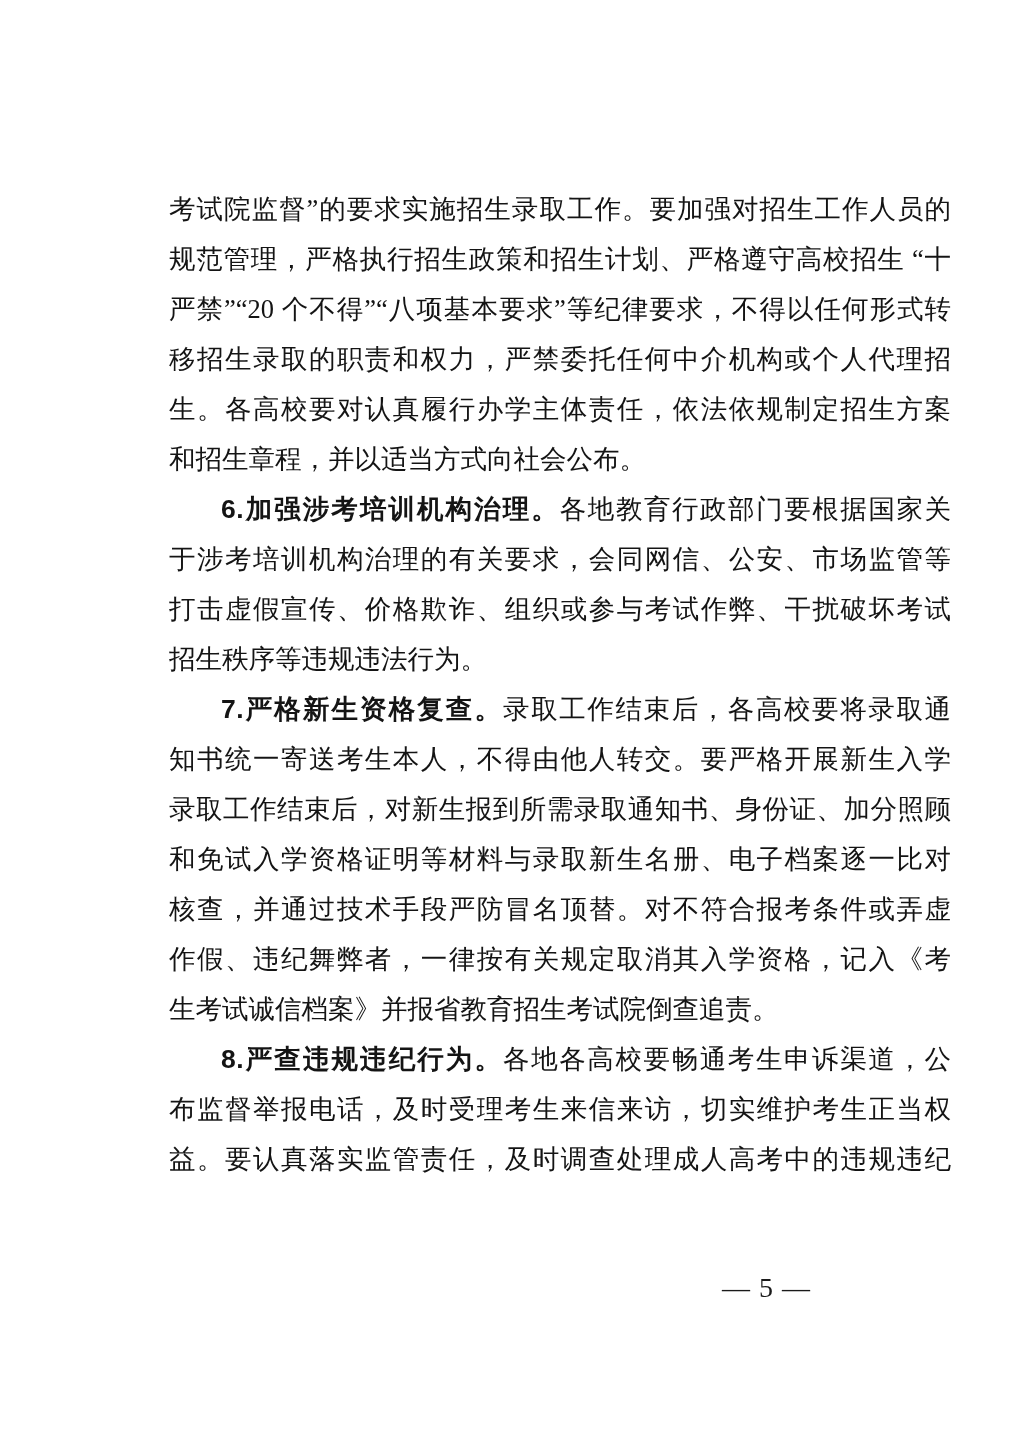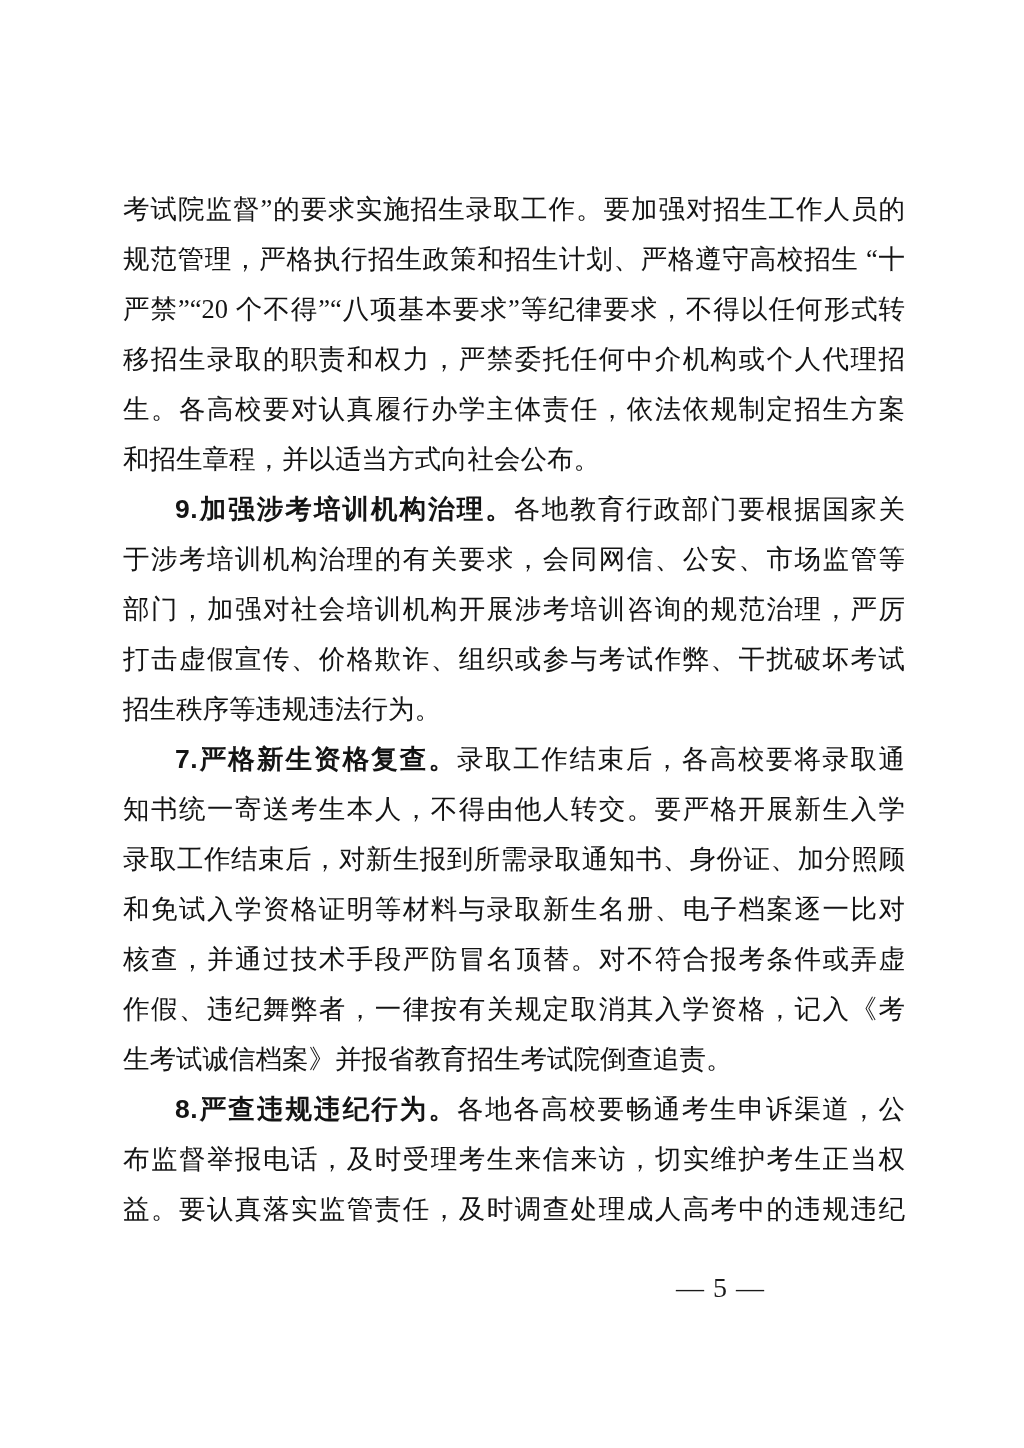--- a/index.html
+++ b/index.html
@@ -8,20 +8,21 @@
     background: #ffffff;
   }
   .page {
     position: relative;
     width: 932px;
     height: 1448px;
     background: #ffffff;
     overflow: hidden;
     font-family: "Liberation Serif", "DejaVu Serif", serif;
     color: #141414;
+    margin-left: 46px;
   }
   .text-block {
     position: absolute;
     left: 123px;
     top: 184px;
     width: 782px;
   }
   .line {
     height: 50px;
     line-height: 50px;
@@ -55,23 +56,22 @@
 <body>
 
 <div class="page" style="background: rgb(255, 255, 255); color: rgb(20, 20, 20);">
   <main class="text-block">
       <div class="line"><span>考试院监督”的要求实施招生录取工作。要加强对招生工作人员的</span></div>
       <div class="line"><span>规范管理，严格执行招生政策和招生计划、严格遵守高校招生 “十</span></div>
       <div class="line"><span>严禁”“20 个不得”“八项基本要求”等纪律要求，不得以任何形式转</span></div>
       <div class="line"><span>移招生录取的职责和权力，严禁委托任何中介机构或个人代理招</span></div>
       <div class="line"><span>生。各高校要对认真履行办学主体责任，依法依规制定招生方案</span></div>
       <div class="line para-end"><span>和招生章程，并以适当方式向社会公布。</span></div>
-      <div class="line indent"><strong class="hei">9.加强涉考培训机构治理。</strong><span>各地教育行政部门要根据国家关</span></div>
+      <div class="line indent"><strong class="hei">6.加强涉考培训机构治理。</strong><span>各地教育行政部门要根据国家关</span></div>
       <div class="line"><span>于涉考培训机构治理的有关要求，会同网信、公安、市场监管等</span></div>
-      <div class="line"><span>部门，加强对社会培训机构开展涉考培训咨询的规范治理，严厉</span></div>
       <div class="line"><span>打击虚假宣传、价格欺诈、组织或参与考试作弊、干扰破坏考试</span></div>
       <div class="line para-end"><span>招生秩序等违规违法行为。</span></div>
       <div class="line indent"><strong class="hei">7.严格新生资格复查。</strong><span>录取工作结束后，各高校要将录取通</span></div>
       <div class="line"><span>知书统一寄送考生本人，不得由他人转交。要严格开展新生入学</span></div>
       <div class="line"><span>录取工作结束后，对新生报到所需录取通知书、身份证、加分照顾</span></div>
       <div class="line"><span>和免试入学资格证明等材料与录取新生名册、电子档案逐一比对</span></div>
       <div class="line"><span>核查，并通过技术手段严防冒名顶替。对不符合报考条件或弄虚</span></div>
       <div class="line"><span>作假、违纪舞弊者，一律按有关规定取消其入学资格，记入《考</span></div>
       <div class="line para-end"><span>生考试诚信档案》并报省教育招生考试院倒查追责。</span></div>
       <div class="line indent"><strong class="hei">8.严查违规违纪行为。</strong><span>各地各高校要畅通考生申诉渠道，公</span></div>

